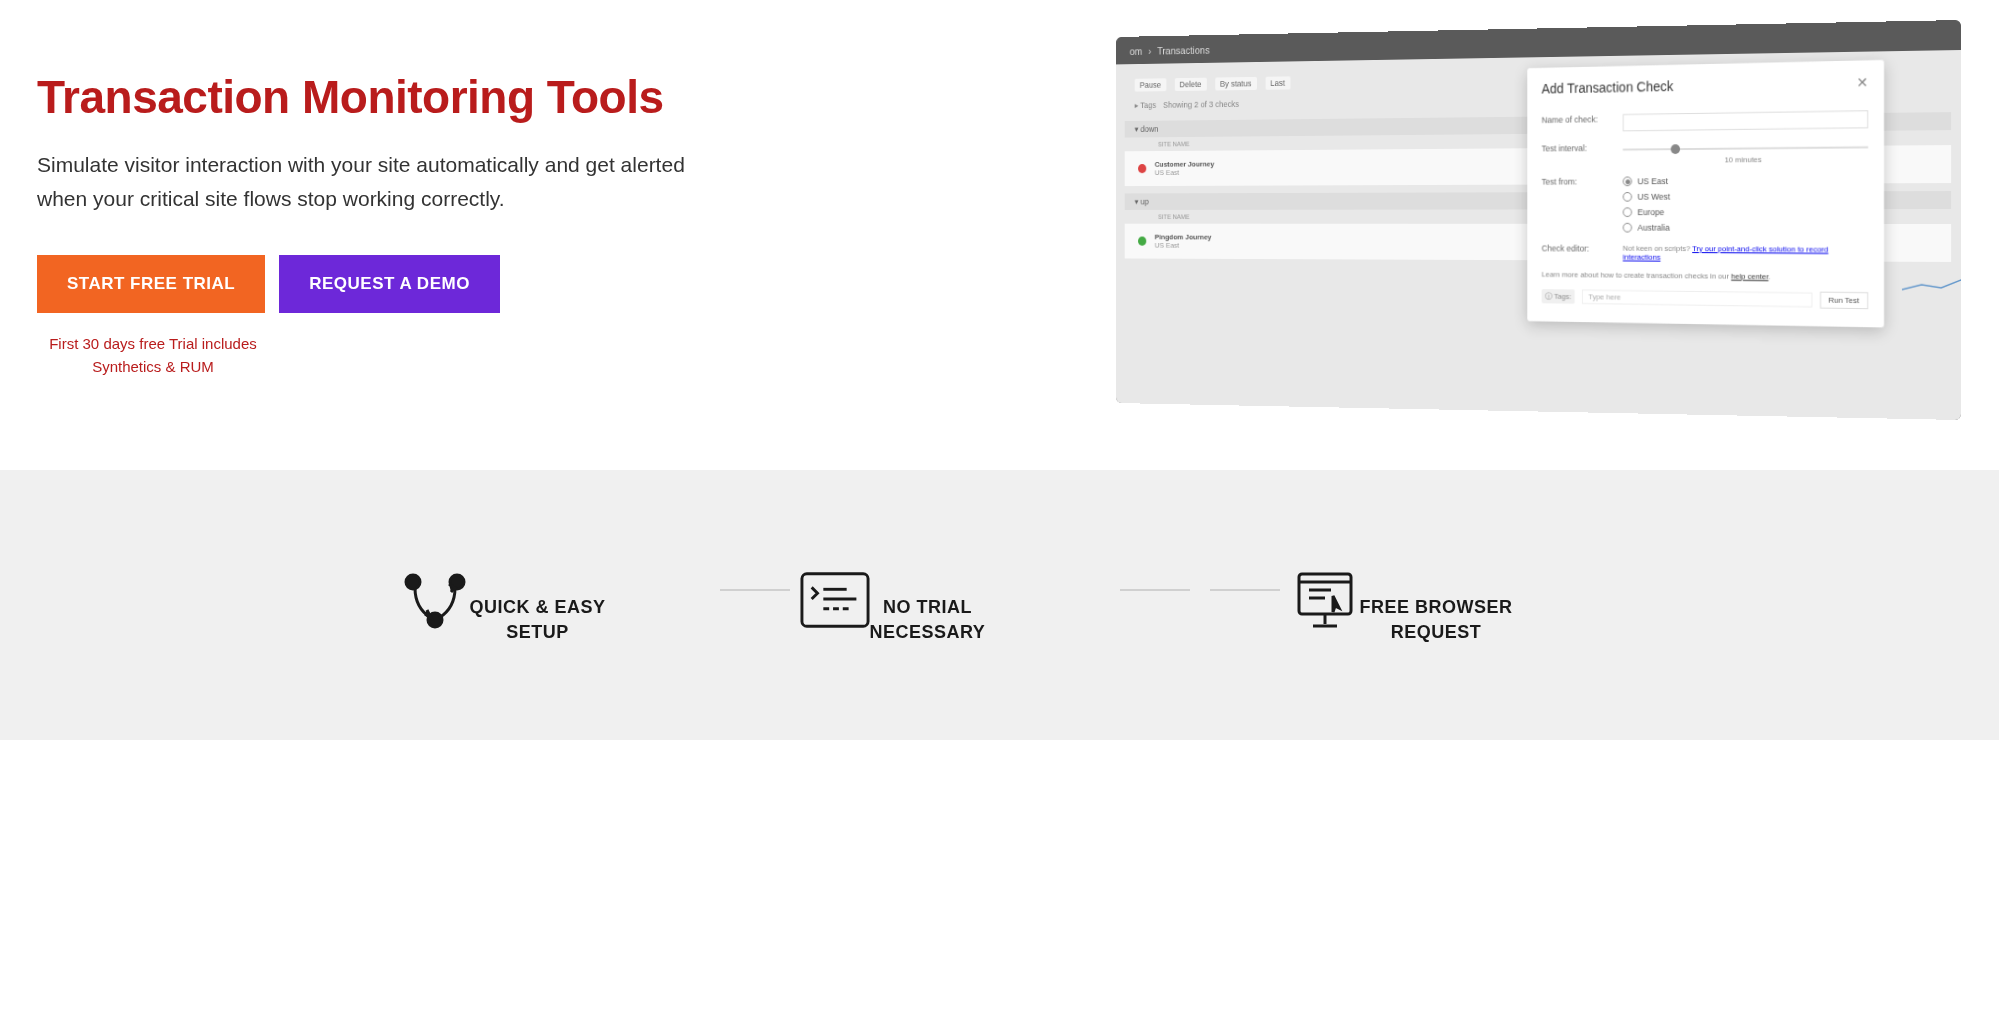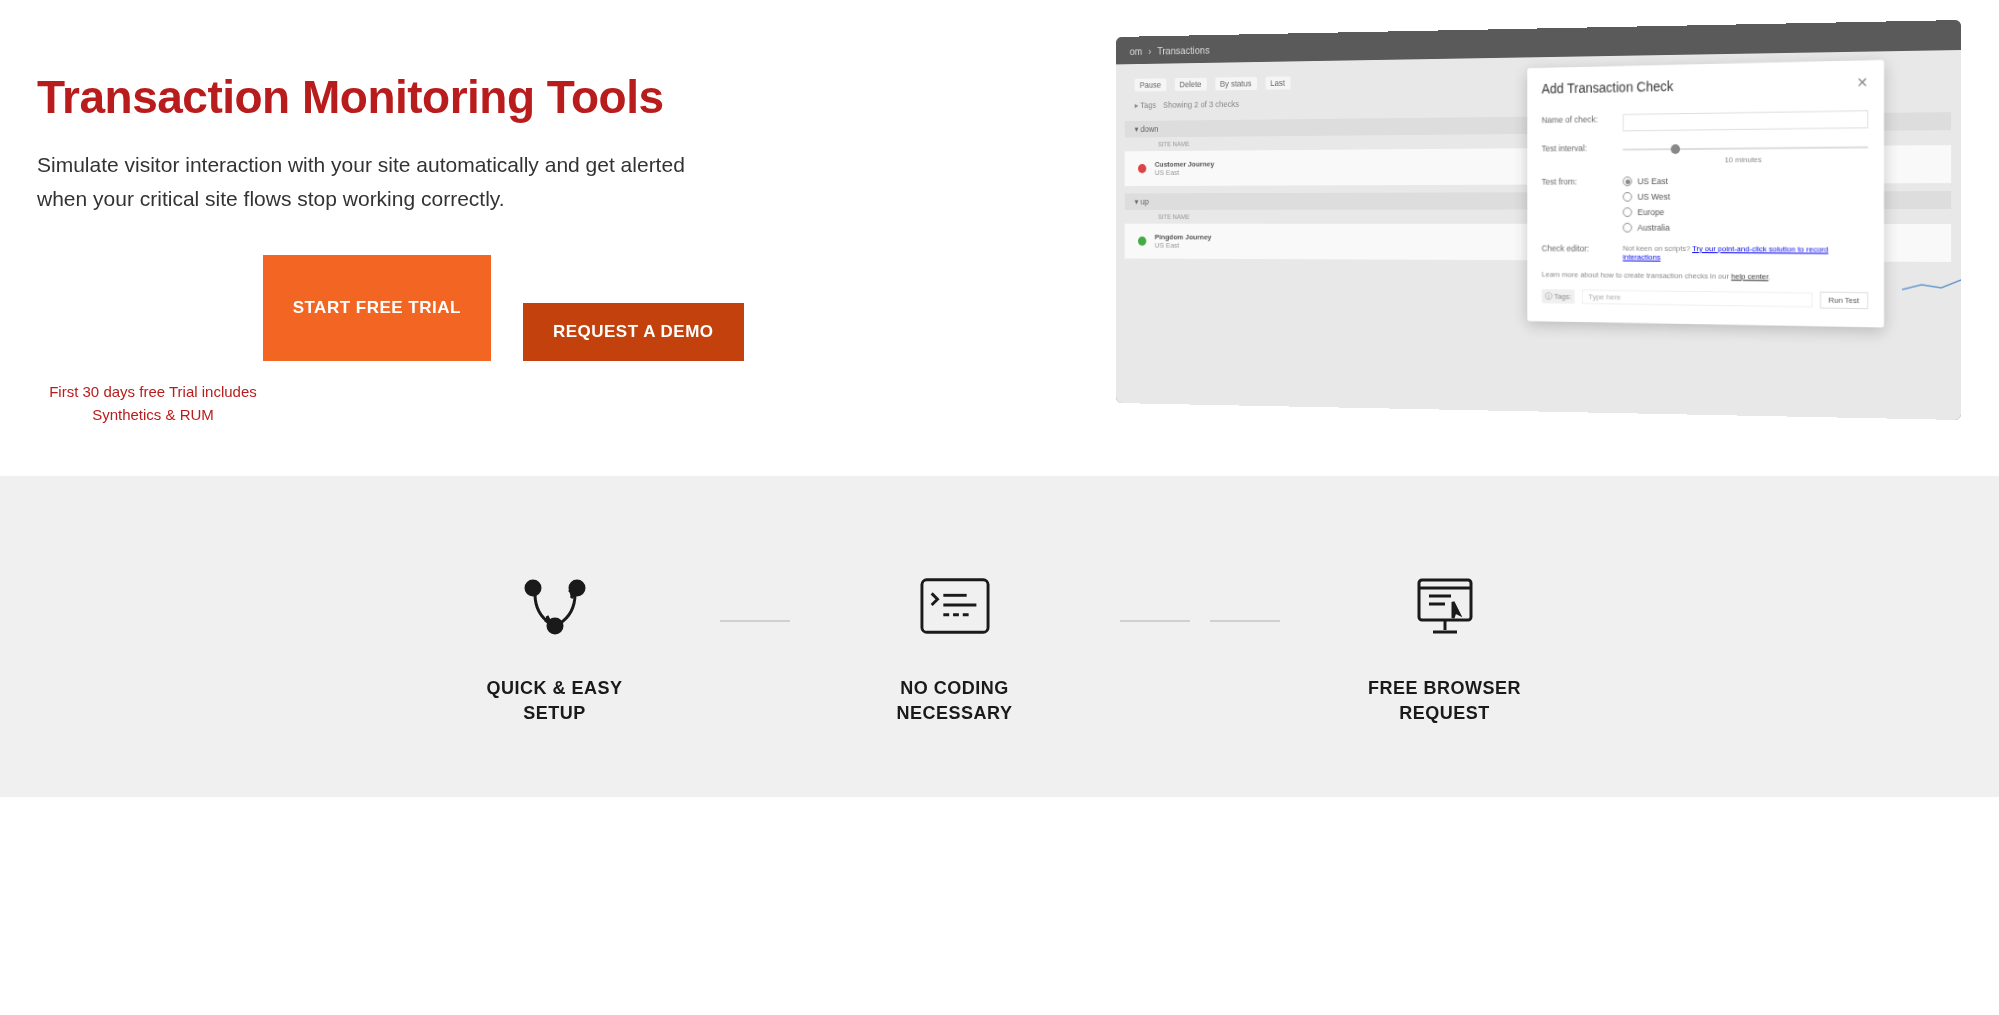--- a/index.html
+++ b/index.html
@@ -1,24 +1,24 @@
 <!DOCTYPE html>
 <html><head>
   <meta charset="utf-8">
   <style>
     * { margin: 0; padding: 0; box-sizing: border-box; }
     body { font-family: -apple-system, BlinkMacSystemFont, 'Segoe UI', Arial, sans-serif; background: #fff; }
     .hero { display: flex; align-items: flex-start; padding: 20px 20px 50px 37px; gap: 60px; }
     .hero-left { flex: 0 0 48%; padding-top: 50px; }
     .hero-title { font-size: 46px; font-weight: 600; color: #b91c1c; margin-bottom: 24px; letter-spacing: -0.5px; }
     .hero-desc { font-size: 21px; line-height: 1.6; color: #333; margin-bottom: 40px; max-width: 650px; }
-    .cta-row { display: flex; gap: 32px; margin-bottom: 20px; justify-content: center; }
+    .cta-row { display: flex; gap: 14px; margin-bottom: 20px; }
     .btn { padding: 19px 30px; font-size: 17px; font-weight: 700; letter-spacing: 0.5px; border: none; cursor: pointer; text-transform: uppercase; }
     .btn-primary { background: #f26522; color: #fff; }
-    .btn-secondary { background: #c2410c; color: #fff; margin-top: 48px; }
+    .btn-secondary { background: #6d28d9; color: #fff; }
     .trial-note { font-size: 15px; color: #b91c1c; text-align: center; max-width: 232px; line-height: 1.5; }
     .hero-right { flex: 0 0 48%; }
     .screenshot { width: 100%; height: 400px; background: #6a6a6a; border-radius: 6px; position: relative; overflow: hidden; transform: perspective(1400px) rotateY(-8deg); transform-origin: right center; }
     .browser-bar { background: #5a5a5a; padding: 10px 16px; color: #ddd; font-size: 11px; border-radius: 6px 6px 0 0; }
     .breadcrumb-sep { margin: 0 4px; }
     .app-bg { position: absolute; inset: 30px 0 0 0; background: #e8e8e8; padding: 10px; }
     .app-filters { display: flex; gap: 10px; font-size: 9px; color: #666; padding: 6px 12px; }
     .filter-pill { background: #f5f5f5; padding: 2px 6px; border-radius: 2px; }
     .tags-row { display: flex; align-items: center; gap: 8px; font-size: 9px; color: #888; padding: 4px 12px; }
     .section-label { background: #ddd; padding: 4px 12px; font-size: 9px; color: #666; margin-top: 8px; }
@@ -46,21 +46,21 @@
     .radio-circle.selected::after { content: ''; width: 5px; height: 5px; background: #888; border-radius: 50%; }
     .modal-hint { font-size: 8px; color: #888; padding: 4px 16px; }
     .modal-hint a { color: #333; text-decoration: underline; }
     .modal-footer { display: flex; justify-content: space-between; align-items: center; padding: 6px 16px; font-size: 8px; }
     .tags-pill { background: #f0f0f0; padding: 2px 4px; border-radius: 2px; color: #888; }
     .type-here { border: 1px solid #eee; padding: 2px 6px; color: #aaa; font-size: 8px; flex: 1; margin: 0 8px; }
     .run-btn { border: 1px solid #ddd; padding: 3px 8px; font-size: 8px; color: #555; background: #fff; cursor: pointer; }
     .sparkline { position: absolute; right: -40px; top: 220px; width: 100px; height: 30px; }
     .features { background: #f0f0f0; padding: 100px 40px 70px; }
     .features-row { display: flex; justify-content: center; align-items: center; max-width: 1200px; margin: 0 auto; }
-    .feature { flex: 1; display: flex; flex-direction: column; align-items: center; text-align: center; }
+    .feature { flex: 1; display: flex; flex-direction: row; align-items: center; text-align: center; }
     .feature-icon { width: 70px; height: 60px; margin-bottom: 40px; display: flex; align-items: center; justify-content: center; }
     .feature-label { font-size: 18px; font-weight: 700; letter-spacing: 0.5px; color: #1a1a1a; line-height: 1.4; }
     .feature-sep { width: 70px; height: 2px; background: #d0d0d0; margin: 0 10px 60px; }
   </style>
 </head>
 <body>
 
 <section class="hero">
   <div class="hero-left">
     <h1 class="hero-title">Transaction Monitoring Tools</h1>
@@ -193,21 +193,21 @@
     <div class="feature">
       <div class="feature-icon">
         <svg width="72" height="58" viewBox="0 0 72 58" fill="none" stroke="#1a1a1a" stroke-width="3">
           <rect x="2" y="2" width="68" height="54" rx="5"></rect>
           <path d="M12 16 L18 22 L12 28"></path>
             <line x1="24" y1="18" x2="48" y2="18"></line>
             <line x1="24" y1="28" x2="58" y2="28"></line>
             <line x1="24" y1="38" x2="52" y2="38" stroke-dasharray="6 4"></line>
         </svg>
       </div>
-      <div class="feature-label"><span>NO CODING</span><br><span>NECESSARY</span></div>
+      <div class="feature-label"><span>NO TRIAL</span><br><span>NECESSARY</span></div>
     </div>
     <div class="feature-sep"></div>
     <div class="feature-sep"></div>
     <div class="feature">
       <div class="feature-icon">
         <svg width="60" height="60" viewBox="0 0 60 60" fill="none" stroke="#1a1a1a" stroke-width="3">
           <rect x="4" y="4" width="52" height="40" rx="3"></rect>
             <line x1="4" y1="12" x2="56" y2="12"></line>
           <line x1="30" y1="44" x2="30" y2="54"></line>
             <line x1="18" y1="56" x2="42" y2="56"></line>

